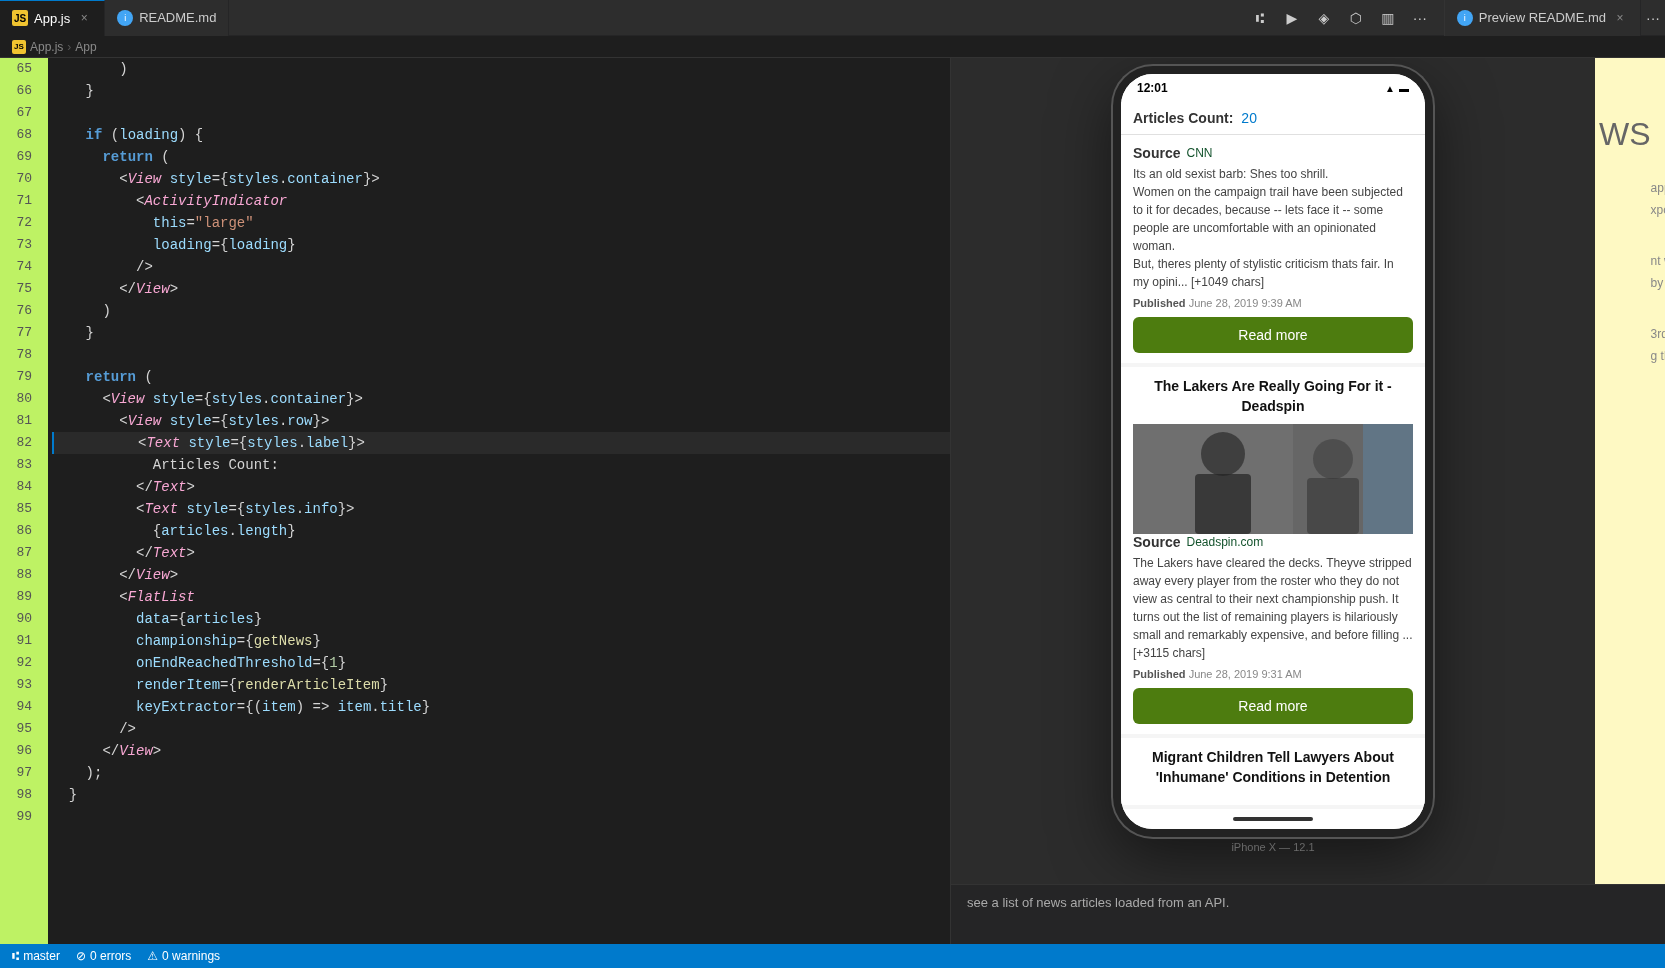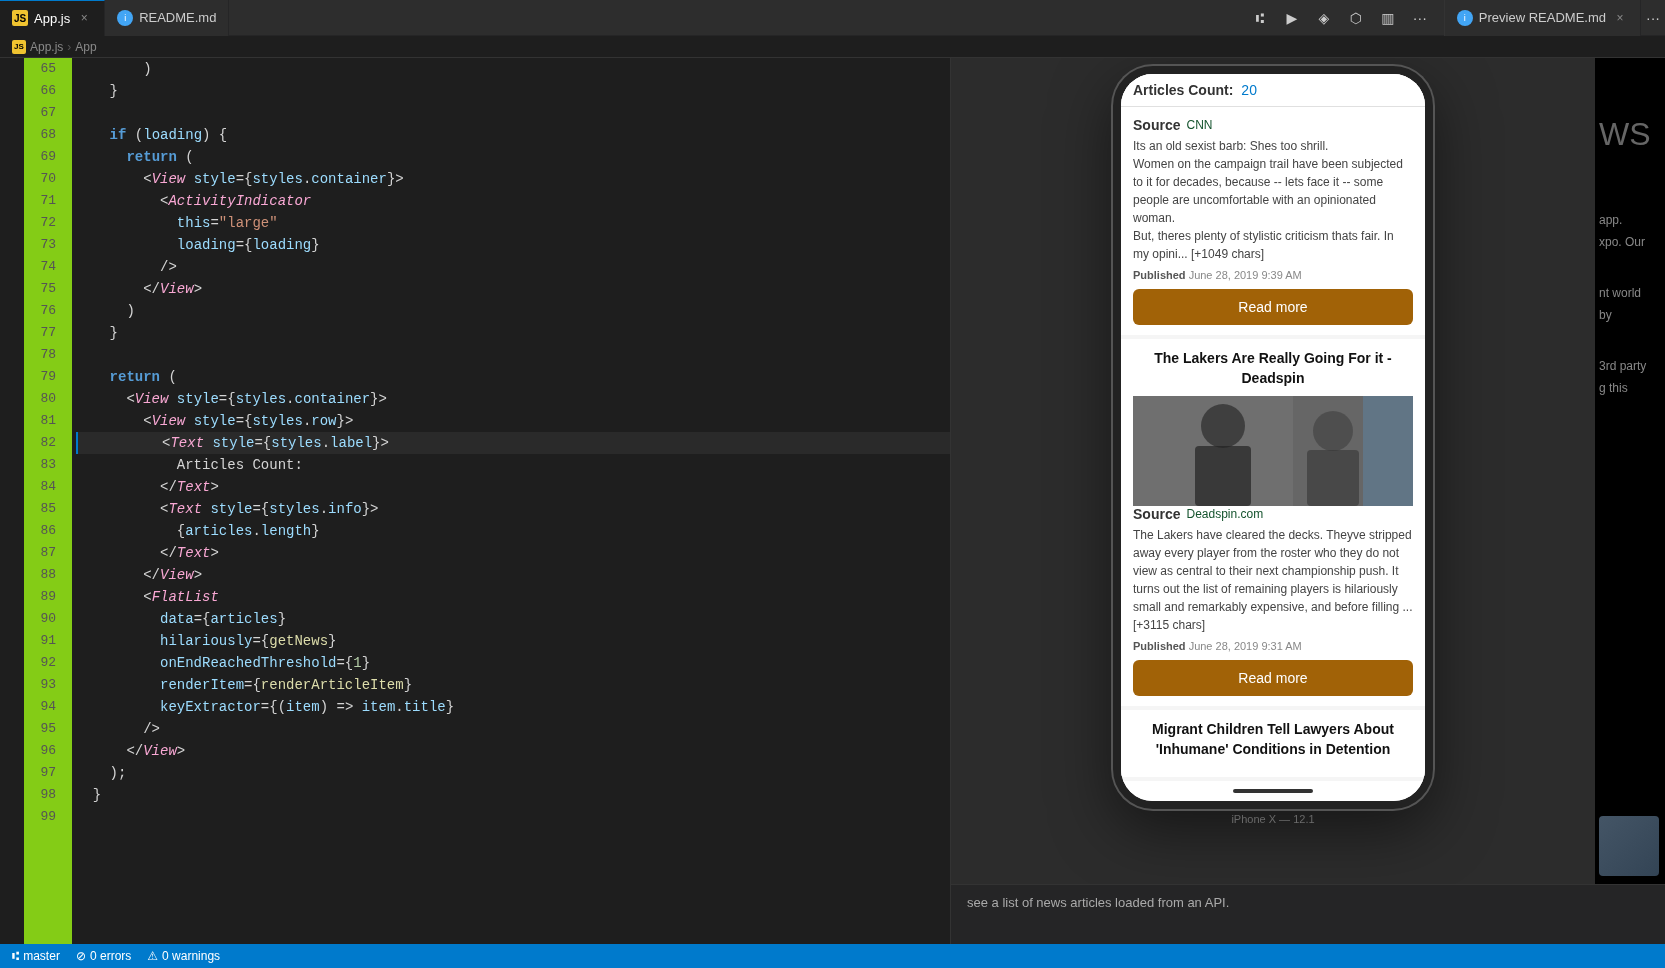--- a/index.html
+++ b/index.html
@@ -109,29 +109,28 @@
       flex: 0 0 950px;
       background: #1e1e1e;
       overflow: hidden;
       font-family: 'Consolas', 'Courier New', monospace;
       font-size: 14px;
       line-height: 22px;
       display: flex;
     }
     .line-numbers {
       width: 48px;
-      background: #84cc16;
+      background: #bef264;
       color: #555;
       text-align: right;
       padding: 0 8px 0 0;
       user-select: none;
       font-size: 13px;
       line-height: 22px;
       flex-shrink: 0;
-      margin-left: 24px;
     }
     .line-numbers div { padding-right: 8px; }
     .code-content {
       flex: 1;
       padding: 0 0 0 4px;
       overflow: hidden;
     }
     .code-line {
       height: 22px;
       display: flex;
@@ -243,21 +242,21 @@
       margin-bottom: 8px;
     }
     .published-label {
       font-weight: 600;
       color: #555;
       text-align: center;
     }
     .read-more-btn {
       display: block;
       width: 100%;
-      background: #a16207;
+      background: #4d7c0f;
       color: #fff;
       border: none;
       border-radius: 6px;
       padding: 10px;
       font-size: 14px;
       text-align: center;
       cursor: pointer;
       font-weight: 500;
     }
 
@@ -496,21 +495,21 @@
 
       <div class="code-line">
         <span class="plain">        &lt;</span><span class="tag">FlatList</span>
       </div>
 
       <div class="code-line">
         <span class="plain">          </span><span class="attr">data</span><span class="plain">={</span><span class="prop">articles</span><span class="plain">}</span>
       </div>
 
       <div class="code-line">
-        <span class="plain">          </span><span class="attr">hilariously</span><span class="plain">={</span><span class="fn">getNews</span><span class="plain">}</span>
+        <span class="plain">          </span><span class="attr">championship</span><span class="plain">={</span><span class="fn">getNews</span><span class="plain">}</span>
       </div>
 
       <div class="code-line">
         <span class="plain">          </span><span class="attr">onEndReachedThreshold</span><span class="plain">={</span><span class="num">1</span><span class="plain">}</span>
       </div>
 
       <div class="code-line">
         <span class="plain">          </span><span class="attr">renderItem</span><span class="plain">={</span><span class="fn">renderArticleItem</span><span class="plain">}</span>
       </div>
 
@@ -538,20 +537,29 @@
     </div>
   </div>
 
   <div class="preview-panel">
     <div style="display:flex; flex:1; overflow:hidden;">
 
       <div style="flex:1; display:flex; flex-direction:column; align-items:center; background:#2c2c2c; overflow:hidden; padding-top:8px;">
 
         <div class="phone-frame">
 
+          <div class="phone-notch-bar">
+            <span>12:01</span>
+            <div class="phone-status-icons">
+
+              <span style="font-size:10px;">▲</span>
+
+              <span style="font-size:10px;">▬</span>
+            </div>
+          </div>
 
           <div class="phone-content">
 
             <div class="app-header">
               <span class="articles-count-label">Articles Count:</span>
               <span class="articles-count-value">20</span>
             </div>
 
             <div class="article-card">
               <div class="article-source-row">
@@ -603,21 +611,21 @@
           </div>
 
           <div class="phone-home-indicator">
             <div class="home-bar"></div>
           </div>
         </div>
 
         <div class="phone-label">iPhone X — 12.1</div>
       </div>
 
-      <div style="width:70px; background:#000000; display:flex; flex-direction:column; justify-content:flex-start; padding:60px 4px 8px; overflow:hidden;">
+      <div style="width:70px; background:#fef9c3; display:flex; flex-direction:row; justify-content:flex-start; padding:60px 4px 8px; overflow:hidden;">
         <div style="font-size:32px; font-weight:300; color:#666; line-height:1;">WS</div>
         <div style="font-size:12px; color:#888; margin-top:60px; line-height:1.8; white-space:nowrap;">
           <div>app.</div>
           <div>xpo. Our</div>
           <div style="margin-top:30px;">nt world</div>
           <div>by</div>
           <div style="margin-top:30px;">3rd party</div>
           <div>g this</div>
         </div>
 

